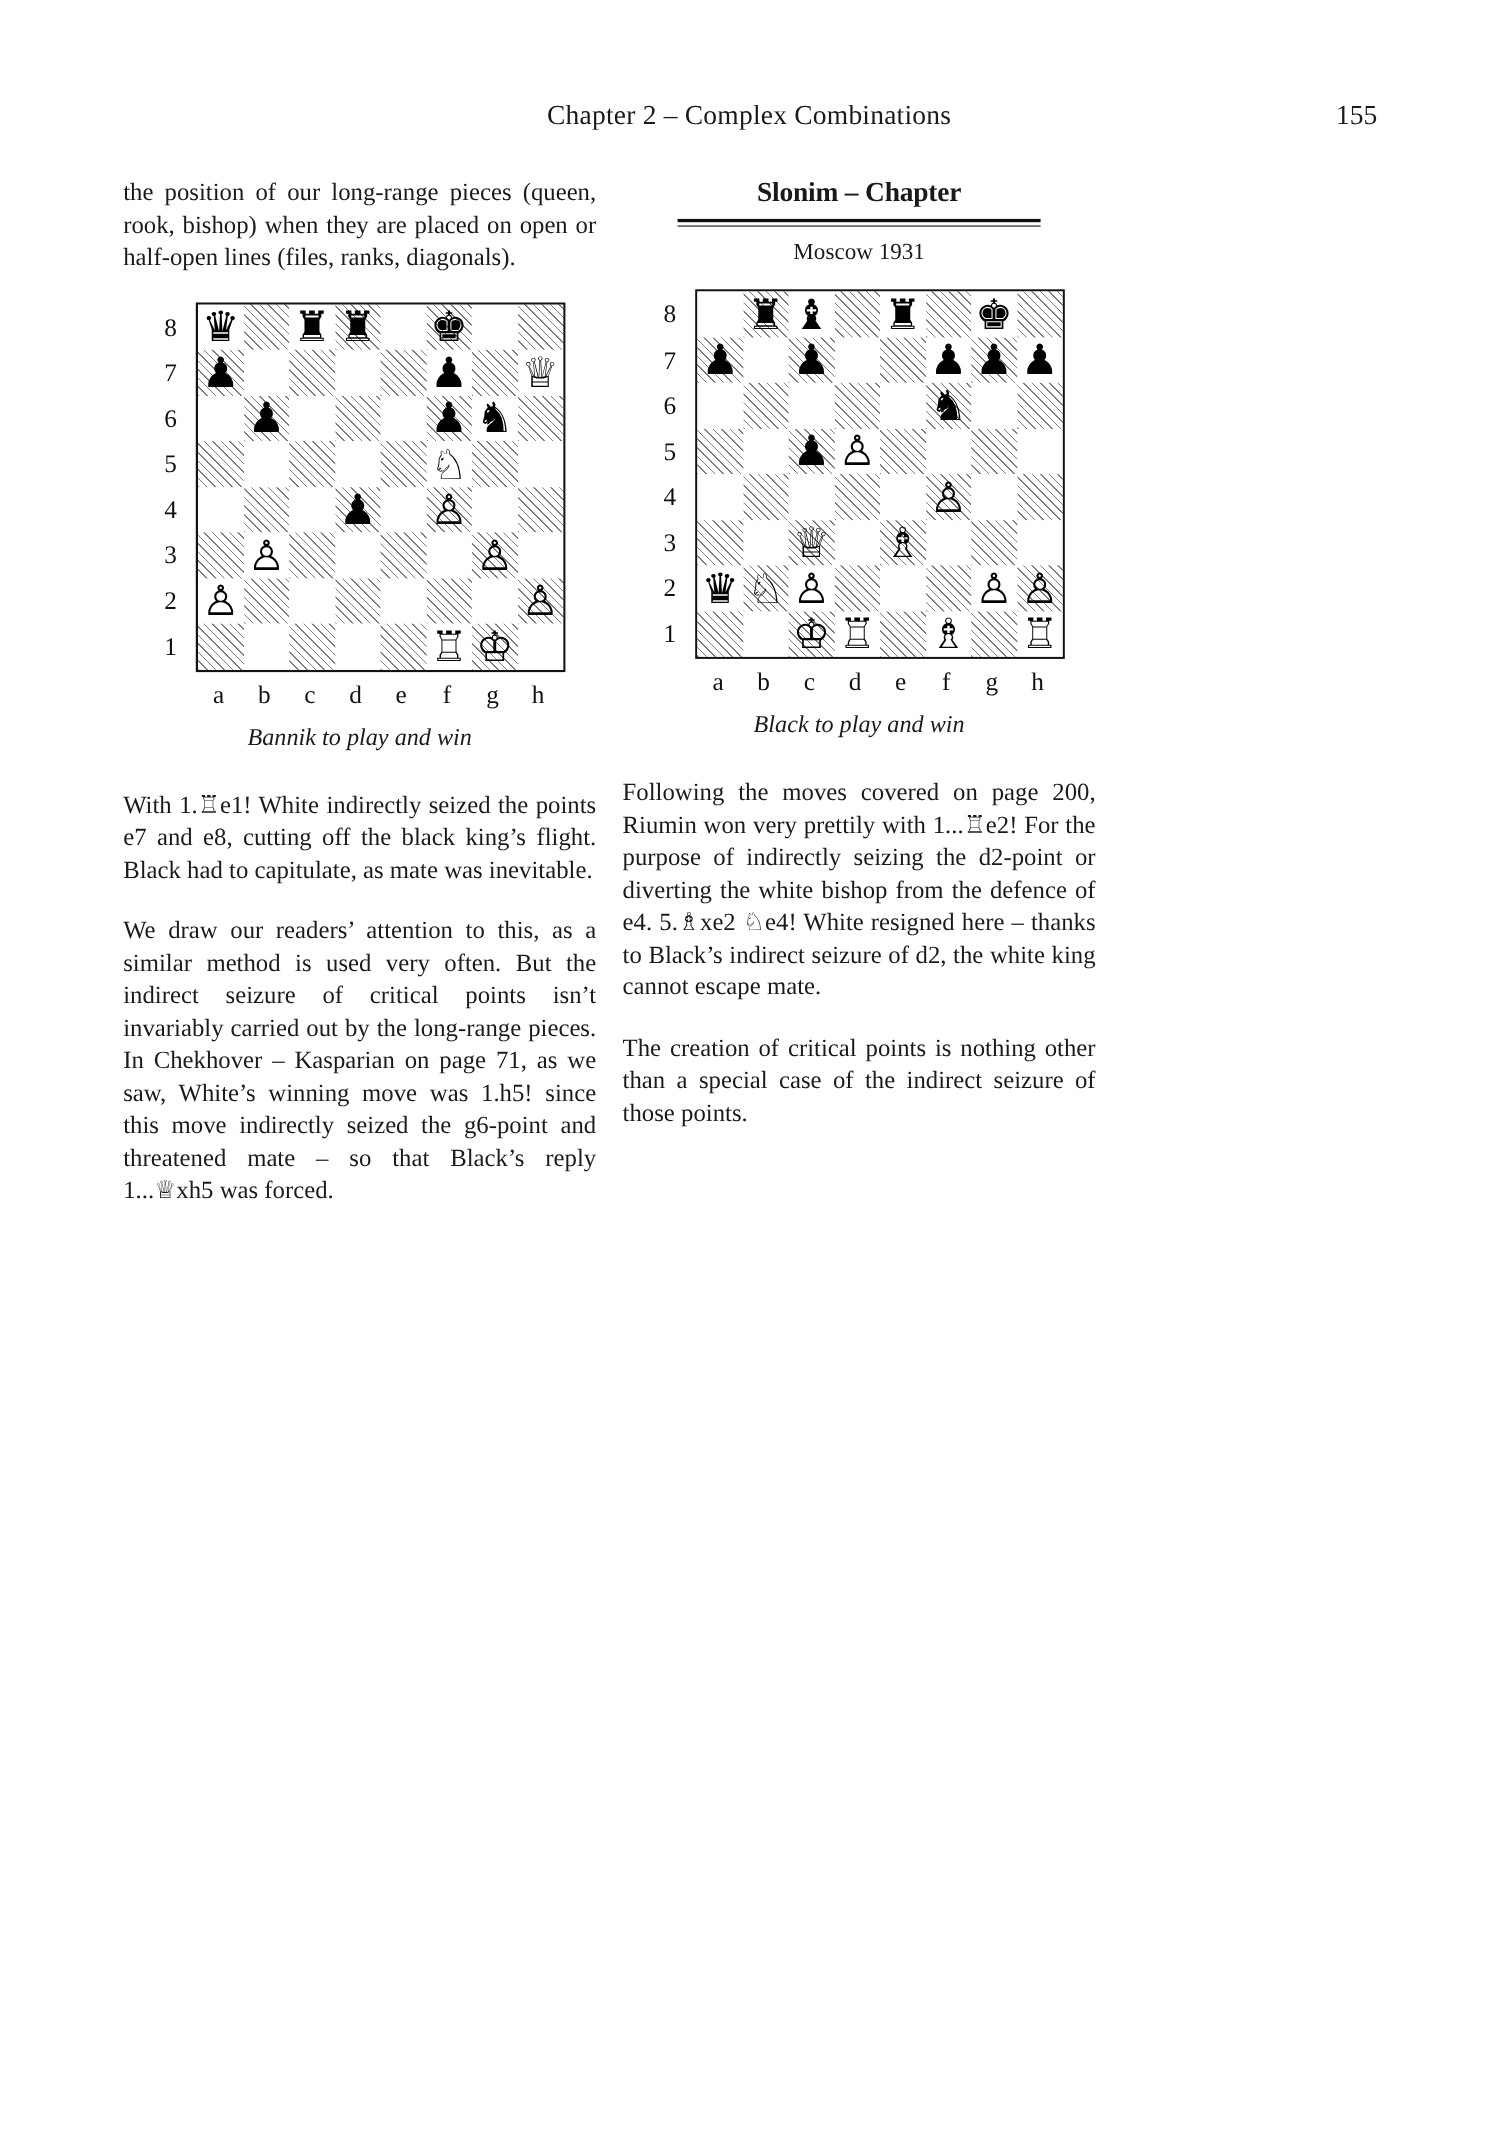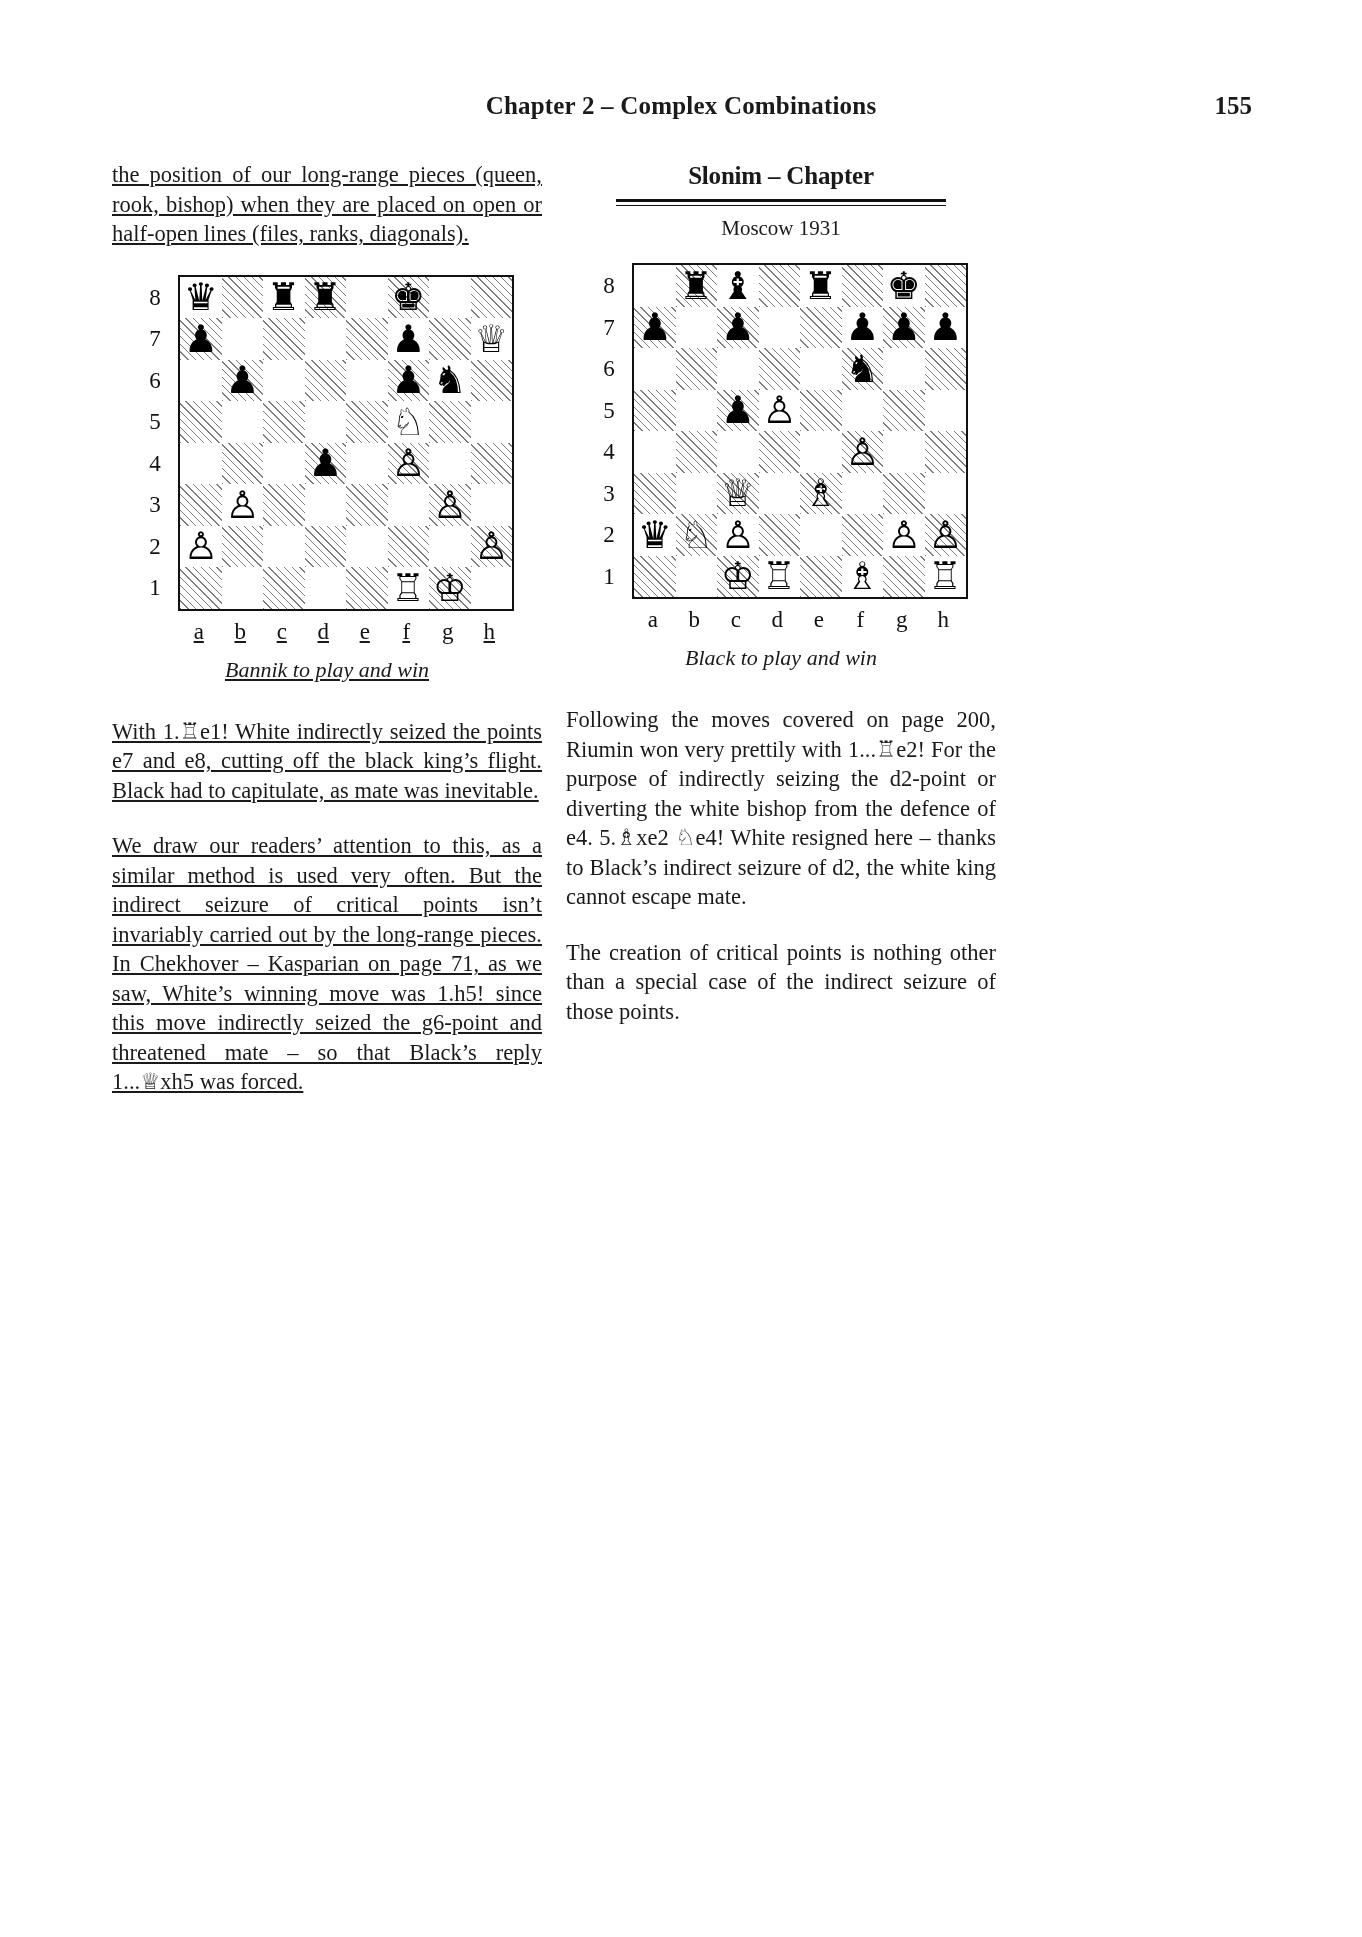--- a/index.html
+++ b/index.html
@@ -22,21 +22,20 @@
     height: 1937px;
   }
 
   
   .running-head {
     position: absolute;
     left: 110px;
     top: 92px;
     width: 1142px;
     height: 36px;
-    font-weight: bold;
   }
   .rh-title {
     position: absolute;
     left: 0; right: 0;
     text-align: center;
     font-size: 25px;
     letter-spacing: 0.2px;
   }
   .rh-pageno {
     position: absolute;
@@ -44,21 +43,21 @@
     top: 0;
     font-size: 25px;
   }
 
   
   .col {
     position: absolute;
     top: 160px;
     width: 430px;
   }
-  .col-left  { left: 112px; text-decoration: underline; }
+  .col-left  { left: 112px; }
   .col-right { left: 566px; }
 
   p.body {
     margin: 0 0 26px 0;
     font-size: 22.5px;
     line-height: 29.5px;
     text-align: justify;
     text-justify: inter-word;
     hyphens: none;
   }

